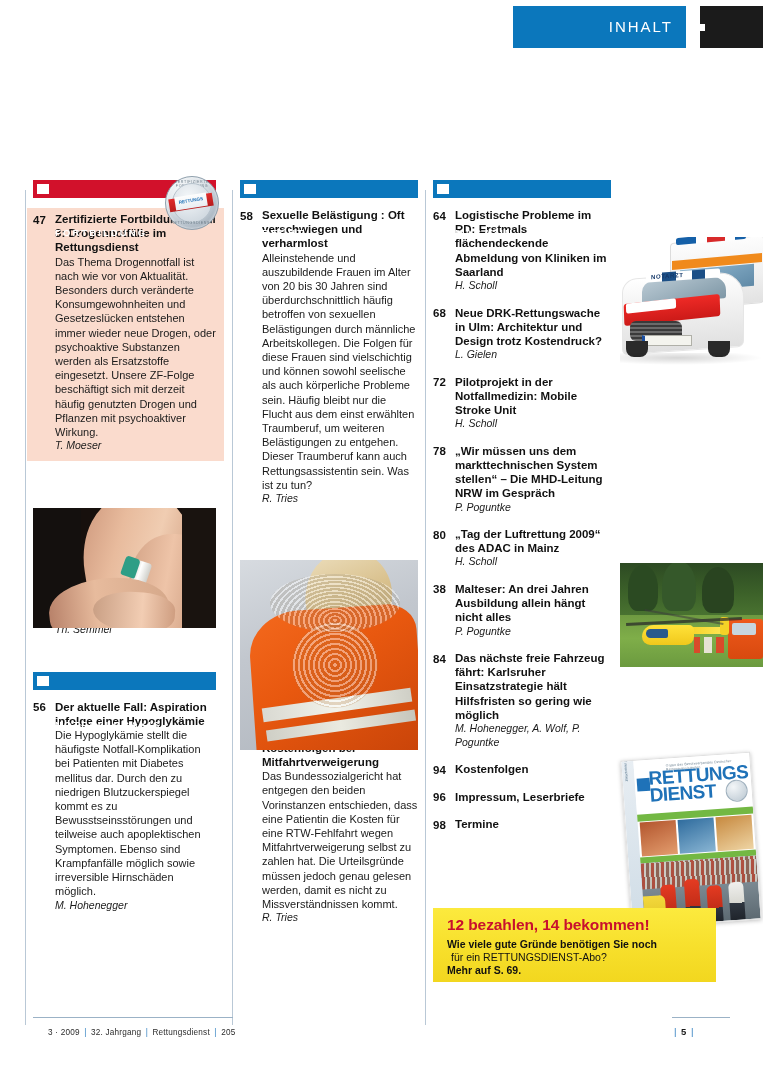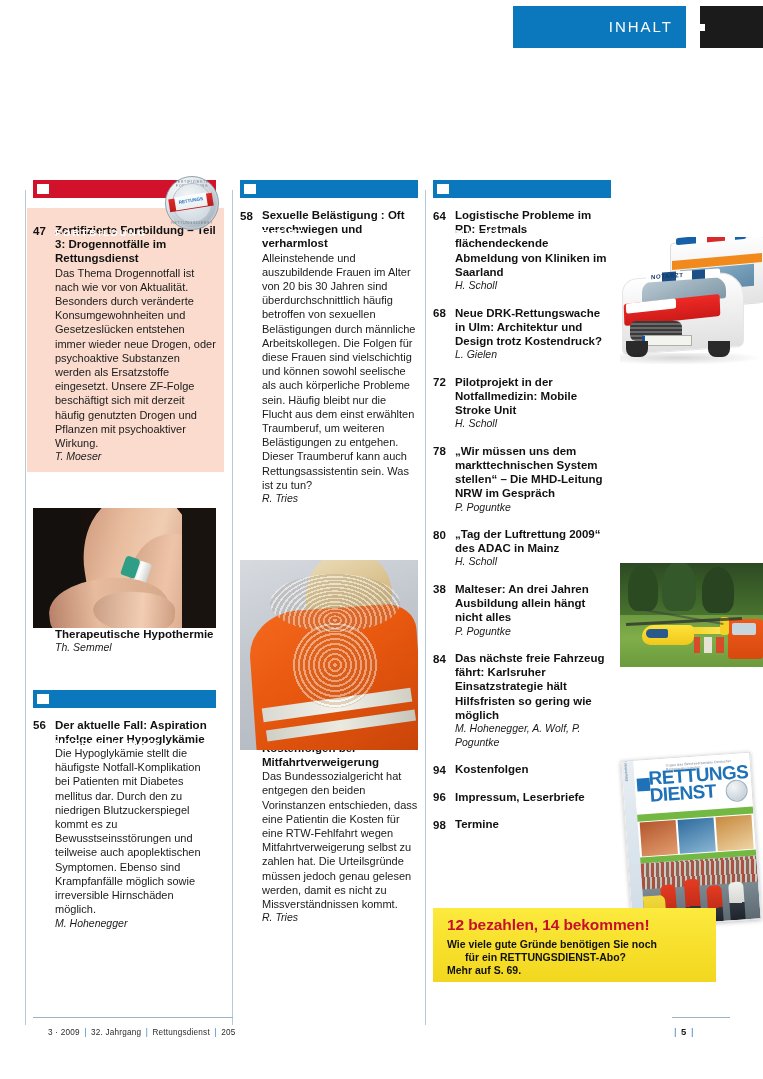--- a/index.html
+++ b/index.html
@@ -146,24 +146,24 @@
   .entry .author {
     font-size: 10.5px;
     font-style: italic;
     color: #1a1a1a;
     line-height: 13.5px;
   }
 
   
   .highlight-box {
     background: #fadbcd;
-    padding: 15px 8px 8px 6px;
+    padding: 4px 8px 8px 6px;
     margin-left: -6px;
     margin-right: -8px;
-    margin-bottom: 13px;
+    margin-bottom: 6px;
   }
   .highlight-box .entry { margin-bottom: 0; }
 
   
   .photo { position: absolute; overflow: hidden; }
 
   
   .photo-syringe {
     left: 33px; top: 508px; width: 183px; height: 120px;
     background: #17100d;
@@ -497,21 +497,21 @@
     position: absolute;
     left: 433px; top: 908px; width: 283px; height: 74px;
     background: linear-gradient(180deg,#fcea3e 0%,#f7df2b 55%,#f2d71f 100%);
   }
   .promo-head {
     position: absolute; left: 14px; top: 8px;
     font-size: 15.5px; font-weight: 700; color: #c8102e;
     letter-spacing: -0.1px;
   }
   .promo-l1 { position: absolute; left: 14px; top: 30px; font-size: 10.5px; font-weight: 700; color: #111; }
-  .promo-l2 { position: absolute; left: 32px; top: 43px; font-size: 10.5px; font-weight: 700; color: #111; }
+  .promo-l2 { position: absolute; left: 18px; top: 43px; font-size: 10.5px; font-weight: 400; color: #111; }
   .promo-l3 { position: absolute; left: 14px; top: 56px; font-size: 10.5px; font-weight: 700; color: #111; }
 
   
   .seal {
     position: absolute;
     left: 165px; top: 176px; width: 52px; height: 52px;
     border-radius: 50%;
     background: radial-gradient(circle at 34% 28%, #fbfcfd 0%, #dfe5ea 38%, #aebac5 72%, #8b99a6 100%);
     border: 1px solid #8fa0ad;
     box-shadow: inset 0 0 3px rgba(255,255,255,.9);

